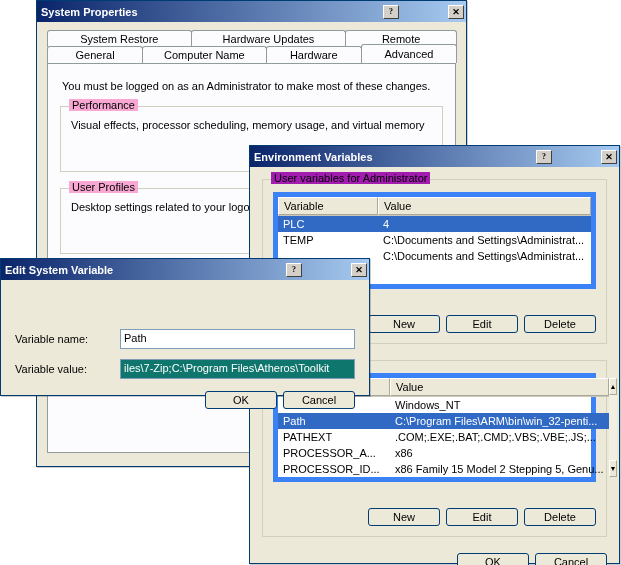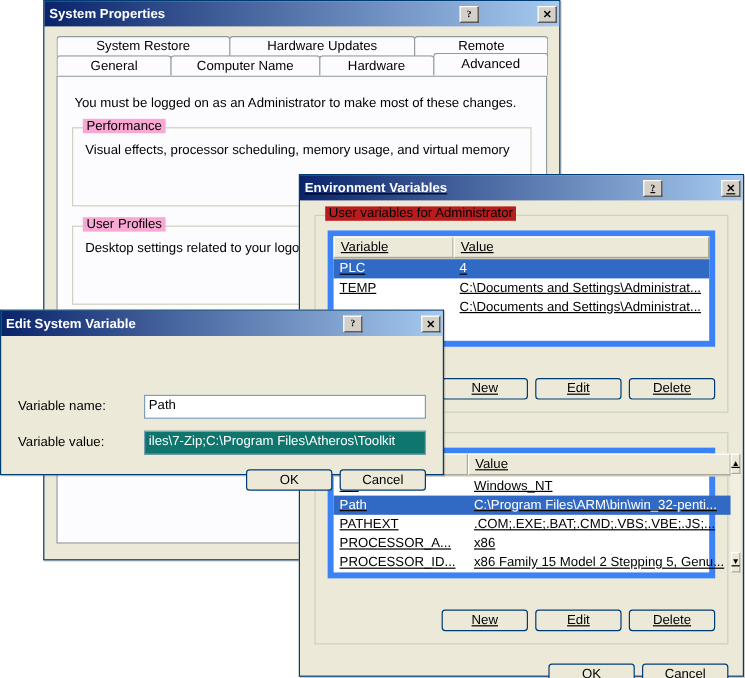--- a/index.html
+++ b/index.html
@@ -19,21 +19,21 @@
 .tab { border: 1px solid #919b9c; border-bottom: none; background: #fcfcfe; padding: 2px 0; text-align: center; border-radius: 3px 3px 0 0; margin-right: -1px; cursor: default; }
 .tab.active { background: #fcfcfe; position: relative; z-index: 2; padding: 3px 0; margin-top: -2px; }
 .tab-panel { margin: 0 10px 10px 10px; border: 1px solid #919b9c; background: #fcfcfe; padding: 12px; height: 390px; }
 .info-text { margin: 4px 2px 14px 2px; }
 .groupbox { border: 1px solid #d0d0bf; padding: 12px 10px 10px 10px; margin-bottom: 16px; position: relative; }
 .groupbox .legend { position: absolute; top: -8px; left: 8px; background: #f9a8d4; padding: 0 3px; }
 .btn { background: #ece9d8; border: 1px solid #003c74; padding: 2px 8px; min-width: 72px; text-align: center; cursor: default; border-radius: 3px; }
 .btn-row { display: flex; gap: 6px; justify-content: center; margin-top: 8px; }
 
 
-#envvars { left: 249px; top: 145px; width: 371px; height: 419px; text-decoration: underline; }
+#envvars { left: 249px; top: 145px; width: 371px; height: 419px; }
 #envvars .content { padding: 12px; }
 .listview { border: 5px solid #3b82f6; background: #fff; }
 .lv-header { display: flex; background: #ece9d8; border-bottom: 1px solid #cac7ba; }
 .lv-hcell { border: 1px solid #fff; border-right-color: #aca899; border-bottom-color: #aca899; padding: 2px 5px; }
 .lv-hcell.var { width: 100px; }
 .lv-hcell.val { flex: 1; }
 .lv-row { display: flex; padding: 1px 0; }
 .lv-row.sel { background: #316ac5; color: #fff; }
 .lv-cell { padding: 1px 5px; white-space: nowrap; overflow: hidden; }
 .lv-cell.var { width: 100px; }
@@ -95,21 +95,21 @@
 </div>
 
 <div class="window" id="envvars">
   <div class="titlebar">
     <span class="title">Environment Variables</span>
     <span class="winbtn help"></span>
     <span class="winbtn close"></span>
   </div>
   <div class="content">
     <div class="groupbox" style="background:#ece9d8">
-      <span class="legend" style="background:#b91c1c">User variables for Administrator</span>
+      <span class="legend" style="background:#a21caf">User variables for Administrator</span>
       <div class="listview">
         <div class="lv-header">
           <div class="lv-hcell var">Variable</div>
           <div class="lv-hcell val">Value</div>
         </div>
         <div class="lv-row sel">
           <div class="lv-cell var">PLC</div>
           <div class="lv-cell val">4</div>
         </div>
         <div class="lv-row">

